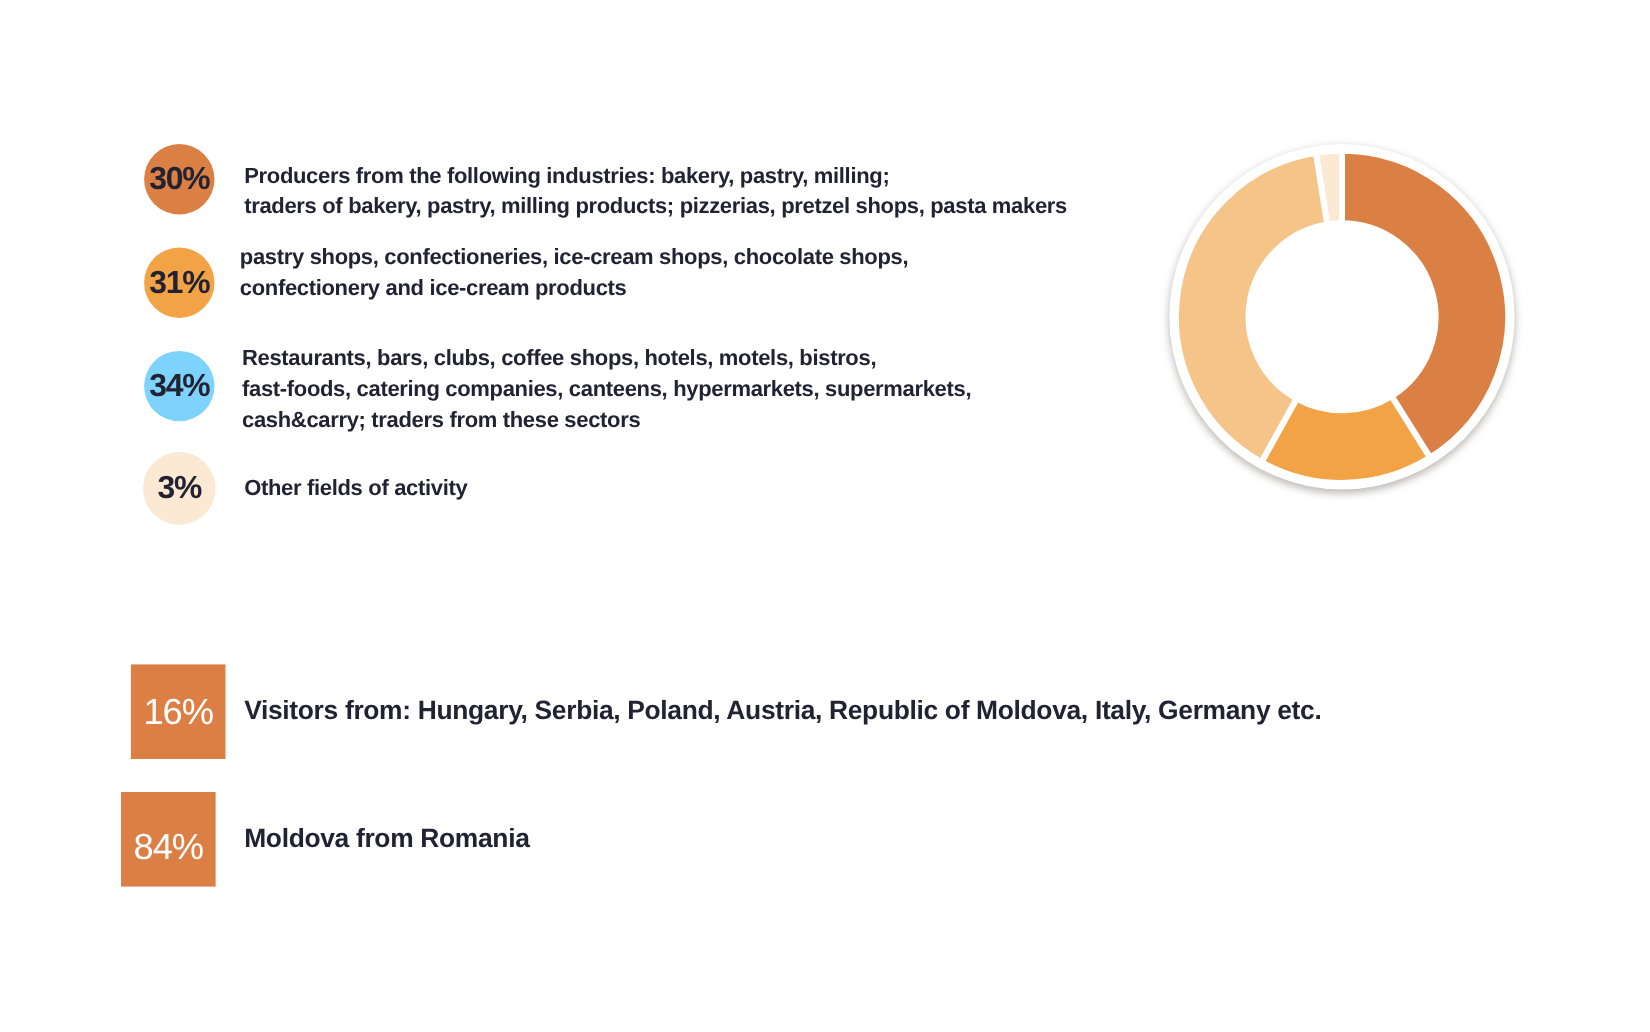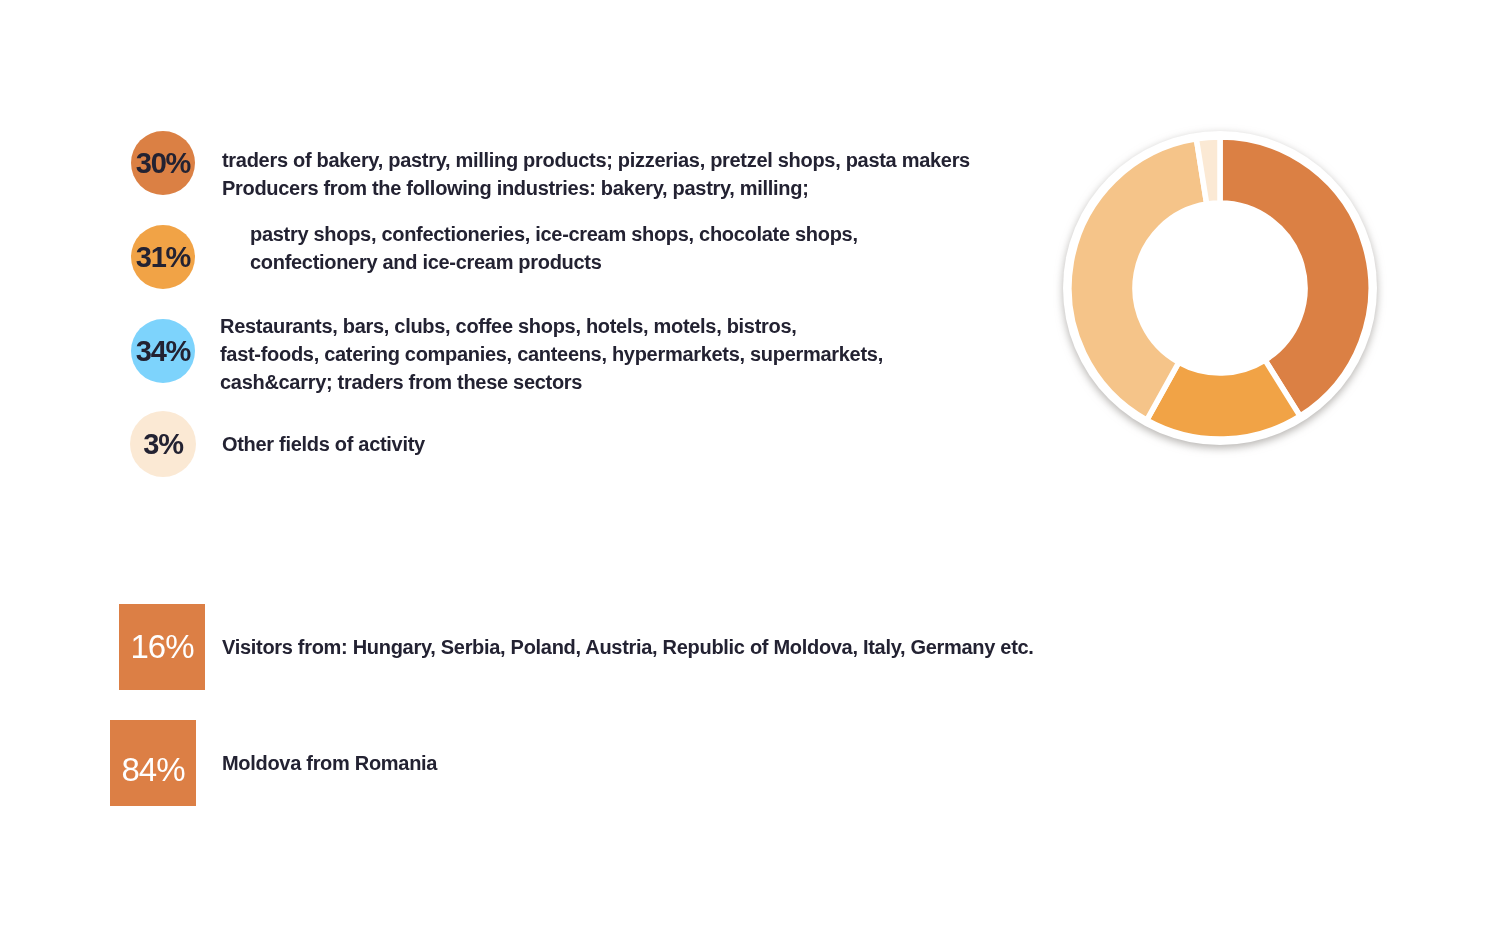--- a/index.html
+++ b/index.html
@@ -31,43 +31,43 @@
   .pct-square {
     position: absolute;
     width: 86px; height: 86px;
     display: flex; align-items: center; justify-content: center;
     color: #ffffff; font-size: 33px; font-weight: 400; letter-spacing: -1px;
   }
   .pct-square.low { padding-top: 14px; }
   .visitor-text {
     position: absolute;
     height: 86px; display: flex; align-items: center;
-    font-size: 20px; font-weight: 700; letter-spacing: -0.3px;
+    font-size: 24px; font-weight: 700; letter-spacing: -0.3px;
     color: #232232; white-space: nowrap;
   }
 </style>
 </head>
 <body>
 
 <div class="canvas">
 
   <div>
 
     <div class="pct-circle" style="left: 131px; top: 131px; background-color: rgb(219, 128, 68);">
       <span>30%</span>
     </div>
     <div class="legend-text" style="left:222px; top:146px;">
+      <div>Producers from the following industries: bakery, pastry, milling;</div>
       <div>traders of bakery, pastry, milling products; pizzerias, pretzel shops, pasta makers</div>
-      <div>Producers from the following industries: bakery, pastry, milling;</div>
     </div>
 
     <div class="pct-circle" style="left: 131px; top: 225px; background-color: rgb(241, 163, 70);">
       <span>31%</span>
     </div>
-    <div class="legend-text" style="left:218px; top:220px;margin-left:32px;">
+    <div class="legend-text" style="left:218px; top:220px;">
       <div>pastry shops, confectioneries, ice-cream shops, chocolate shops,</div>
       <div>confectionery and ice-cream products</div>
     </div>
 
     <div class="pct-circle" style="left: 131px; top: 319px; background-color: #7dd3fc;">
       <span>34%</span>
     </div>
     <div class="legend-text" style="left:220px; top:312px;">
       <div>Restaurants, bars, clubs, coffee shops, hotels, motels, bistros,</div>
       <div>fast-foods, catering companies, canteens, hypermarkets, supermarkets,</div>

